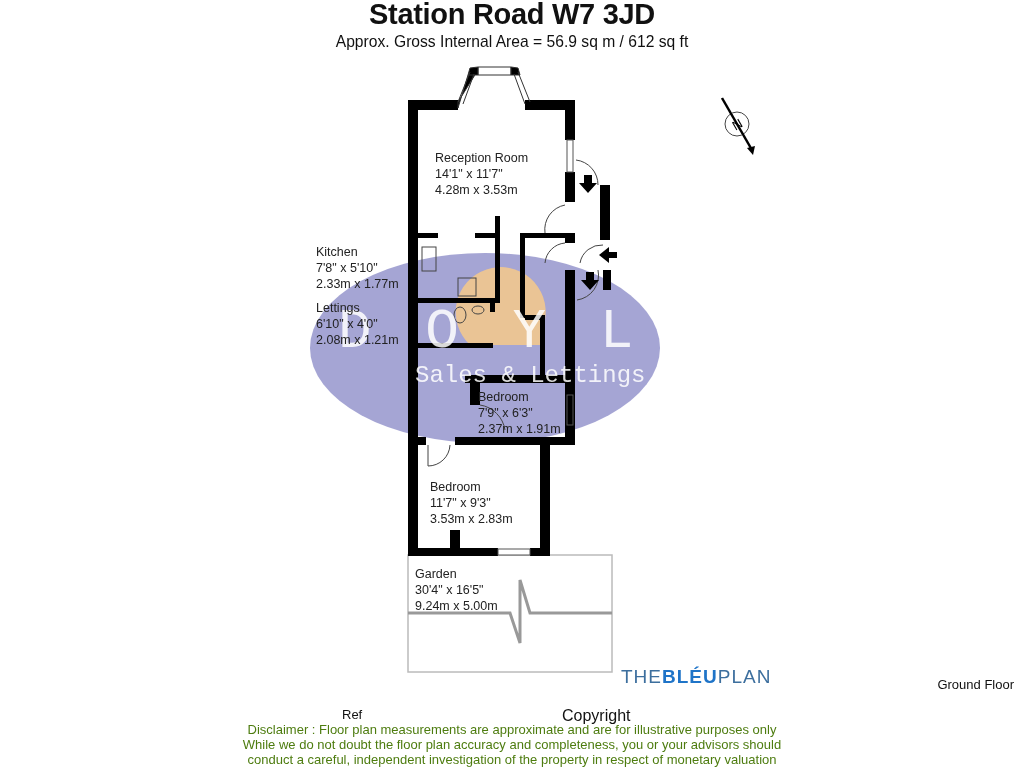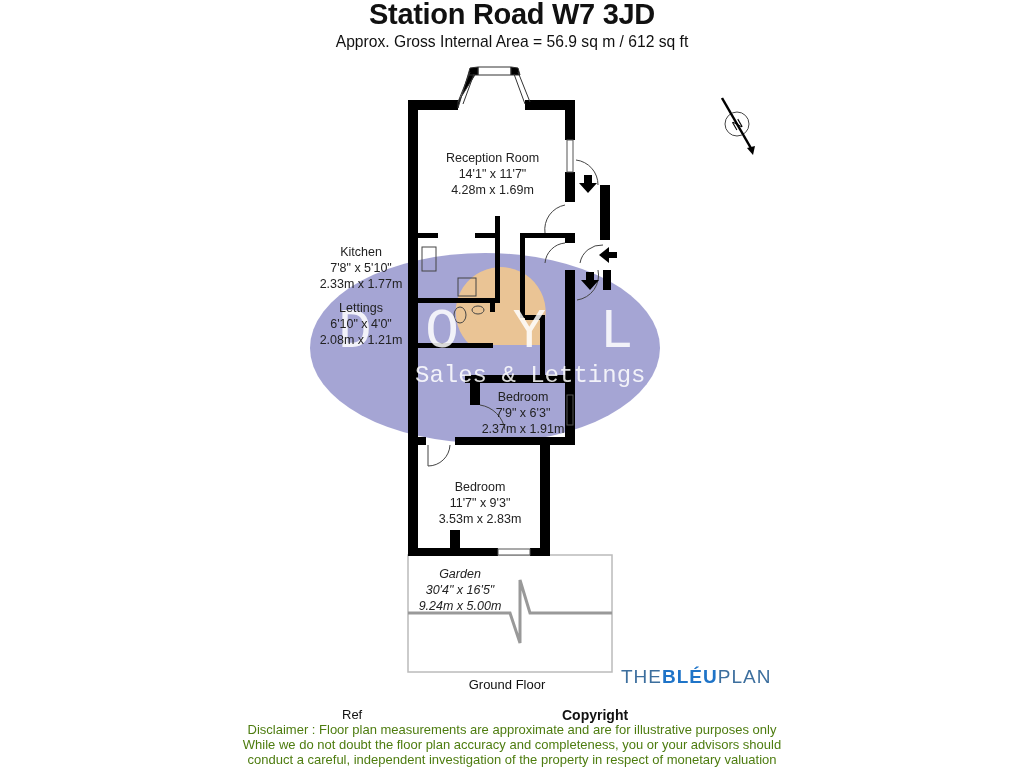--- a/index.html
+++ b/index.html
@@ -1,26 +1,26 @@
 <!DOCTYPE html>
 <html><head>
 <meta charset="utf-8">
 <style>
   html, body { margin:0; padding:0; background:#ffffff; }
   body { width:1024px; height:768px; position:relative; overflow:hidden; font-family:"Liberation Sans", sans-serif; color:#111; }
   .title { position:absolute; left:0; width:1024px; top:-2px; text-align:center; font-size:29px; font-weight:bold; letter-spacing:-0.3px; }
   .subtitle { position:absolute; left:0; width:1024px; top:32px; text-align:center; font-size:17px; transform:scaleX(0.92); }
   .plan { position:absolute; left:0; top:0; width:1024px; height:768px; }
-  .room-label { position:absolute; text-align:center; font-size:12.5px; line-height:16px; color:#222; }
+  .room-label { position:absolute; font-size:12.5px; line-height:16px; color:#222; }
   .footer-text { position:absolute; left:0; width:1024px; text-align:center; font-size:13px; color:#4d7c0f; }
   .ref { position:absolute; left:342px; top:707px; font-size:13px; }
-  .copyright { position:absolute; left:562px; top:707px; font-size:14px;font-weight:bold; }
+  .copyright { position:absolute; left:562px; top:707px; font-size:16px; }
   .brand { position:absolute; left:621px; top:666px; font-size:19px; letter-spacing:1px; color:#3d6f9e; }
   .brand b { color:#1f74c8; font-weight:bold; }
-  .ground-floor { position:absolute; left:0; width:1014px; top:677px; text-align:center; font-size:13px; }
+  .ground-floor { position:absolute; left:0; width:1014px; top:677px; text-align:right; font-size:13px; }
   .logo-text { position:absolute; font-family:Liberation Mono, monospace; color:rgba(255,255,255,0.85); }
 </style>
 </head>
 <body>
 
 <div class="title">Station Road  W7 3JD</div>
 <div class="subtitle">Approx. Gross Internal Area = 56.9 sq m / 612 sq ft</div>
 
 <svg class="plan" viewBox="0 0 1024 768" xmlns="http://www.w3.org/2000/svg">
 
@@ -125,21 +125,21 @@
     <text x="737" y="129" font-size="13" text-anchor="middle" font-family="Liberation Sans, sans-serif" transform="rotate(-30 737 124)">N</text>
   </g>
 </svg>
 
 <div class="logo-text" style="left:338px; top:300px; font-size:56px; letter-spacing:10px;">D O Y L E</div>
 <div class="logo-text" style="left:415px; top:362px; font-size:24px;">Sales &amp; Lettings</div>
 
 <div class="room-label" style="left:435px; top:150px; width:115px;">
   <div>Reception Room</div>
   <div>14'1" x 11'7"</div>
-  <div>4.28m x 1.69m</div>
+  <div>4.28m x 3.53m</div>
 </div>
 <div class="room-label" style="left:316px; top:244px; width:90px;">
   <div>Kitchen</div>
   <div>7'8" x 5'10"</div>
   <div>2.33m x 1.77m</div>
 </div>
 <div class="room-label" style="left:316px; top:300px; width:90px;">
   <div>Lettings</div>
   <div>6'10" x 4'0"</div>
   <div>2.08m x 1.21m</div>
@@ -147,21 +147,21 @@
 <div class="room-label" style="left:478px; top:389px; width:90px;">
   <div>Bedroom</div>
   <div>7'9" x 6'3"</div>
   <div>2.37m x 1.91m</div>
 </div>
 <div class="room-label" style="left:430px; top:479px; width:100px;">
   <div>Bedroom</div>
   <div>11'7" x 9'3"</div>
   <div>3.53m x 2.83m</div>
 </div>
-<div class="room-label" style="left:415px; top:566px; width:90px;font-style:italic;">
+<div class="room-label" style="left:415px; top:566px; width:90px;">
   <div>Garden</div>
   <div>30'4" x 16'5"</div>
   <div>9.24m x 5.00m</div>
 </div>
 
 <div class="ground-floor">Ground Floor</div>
 
 <div class="ref">Ref</div>
 <div class="copyright">Copyright</div>
 <div class="brand"><span>THE</span><b>BLÉU</b><span>PLAN</span></div>

